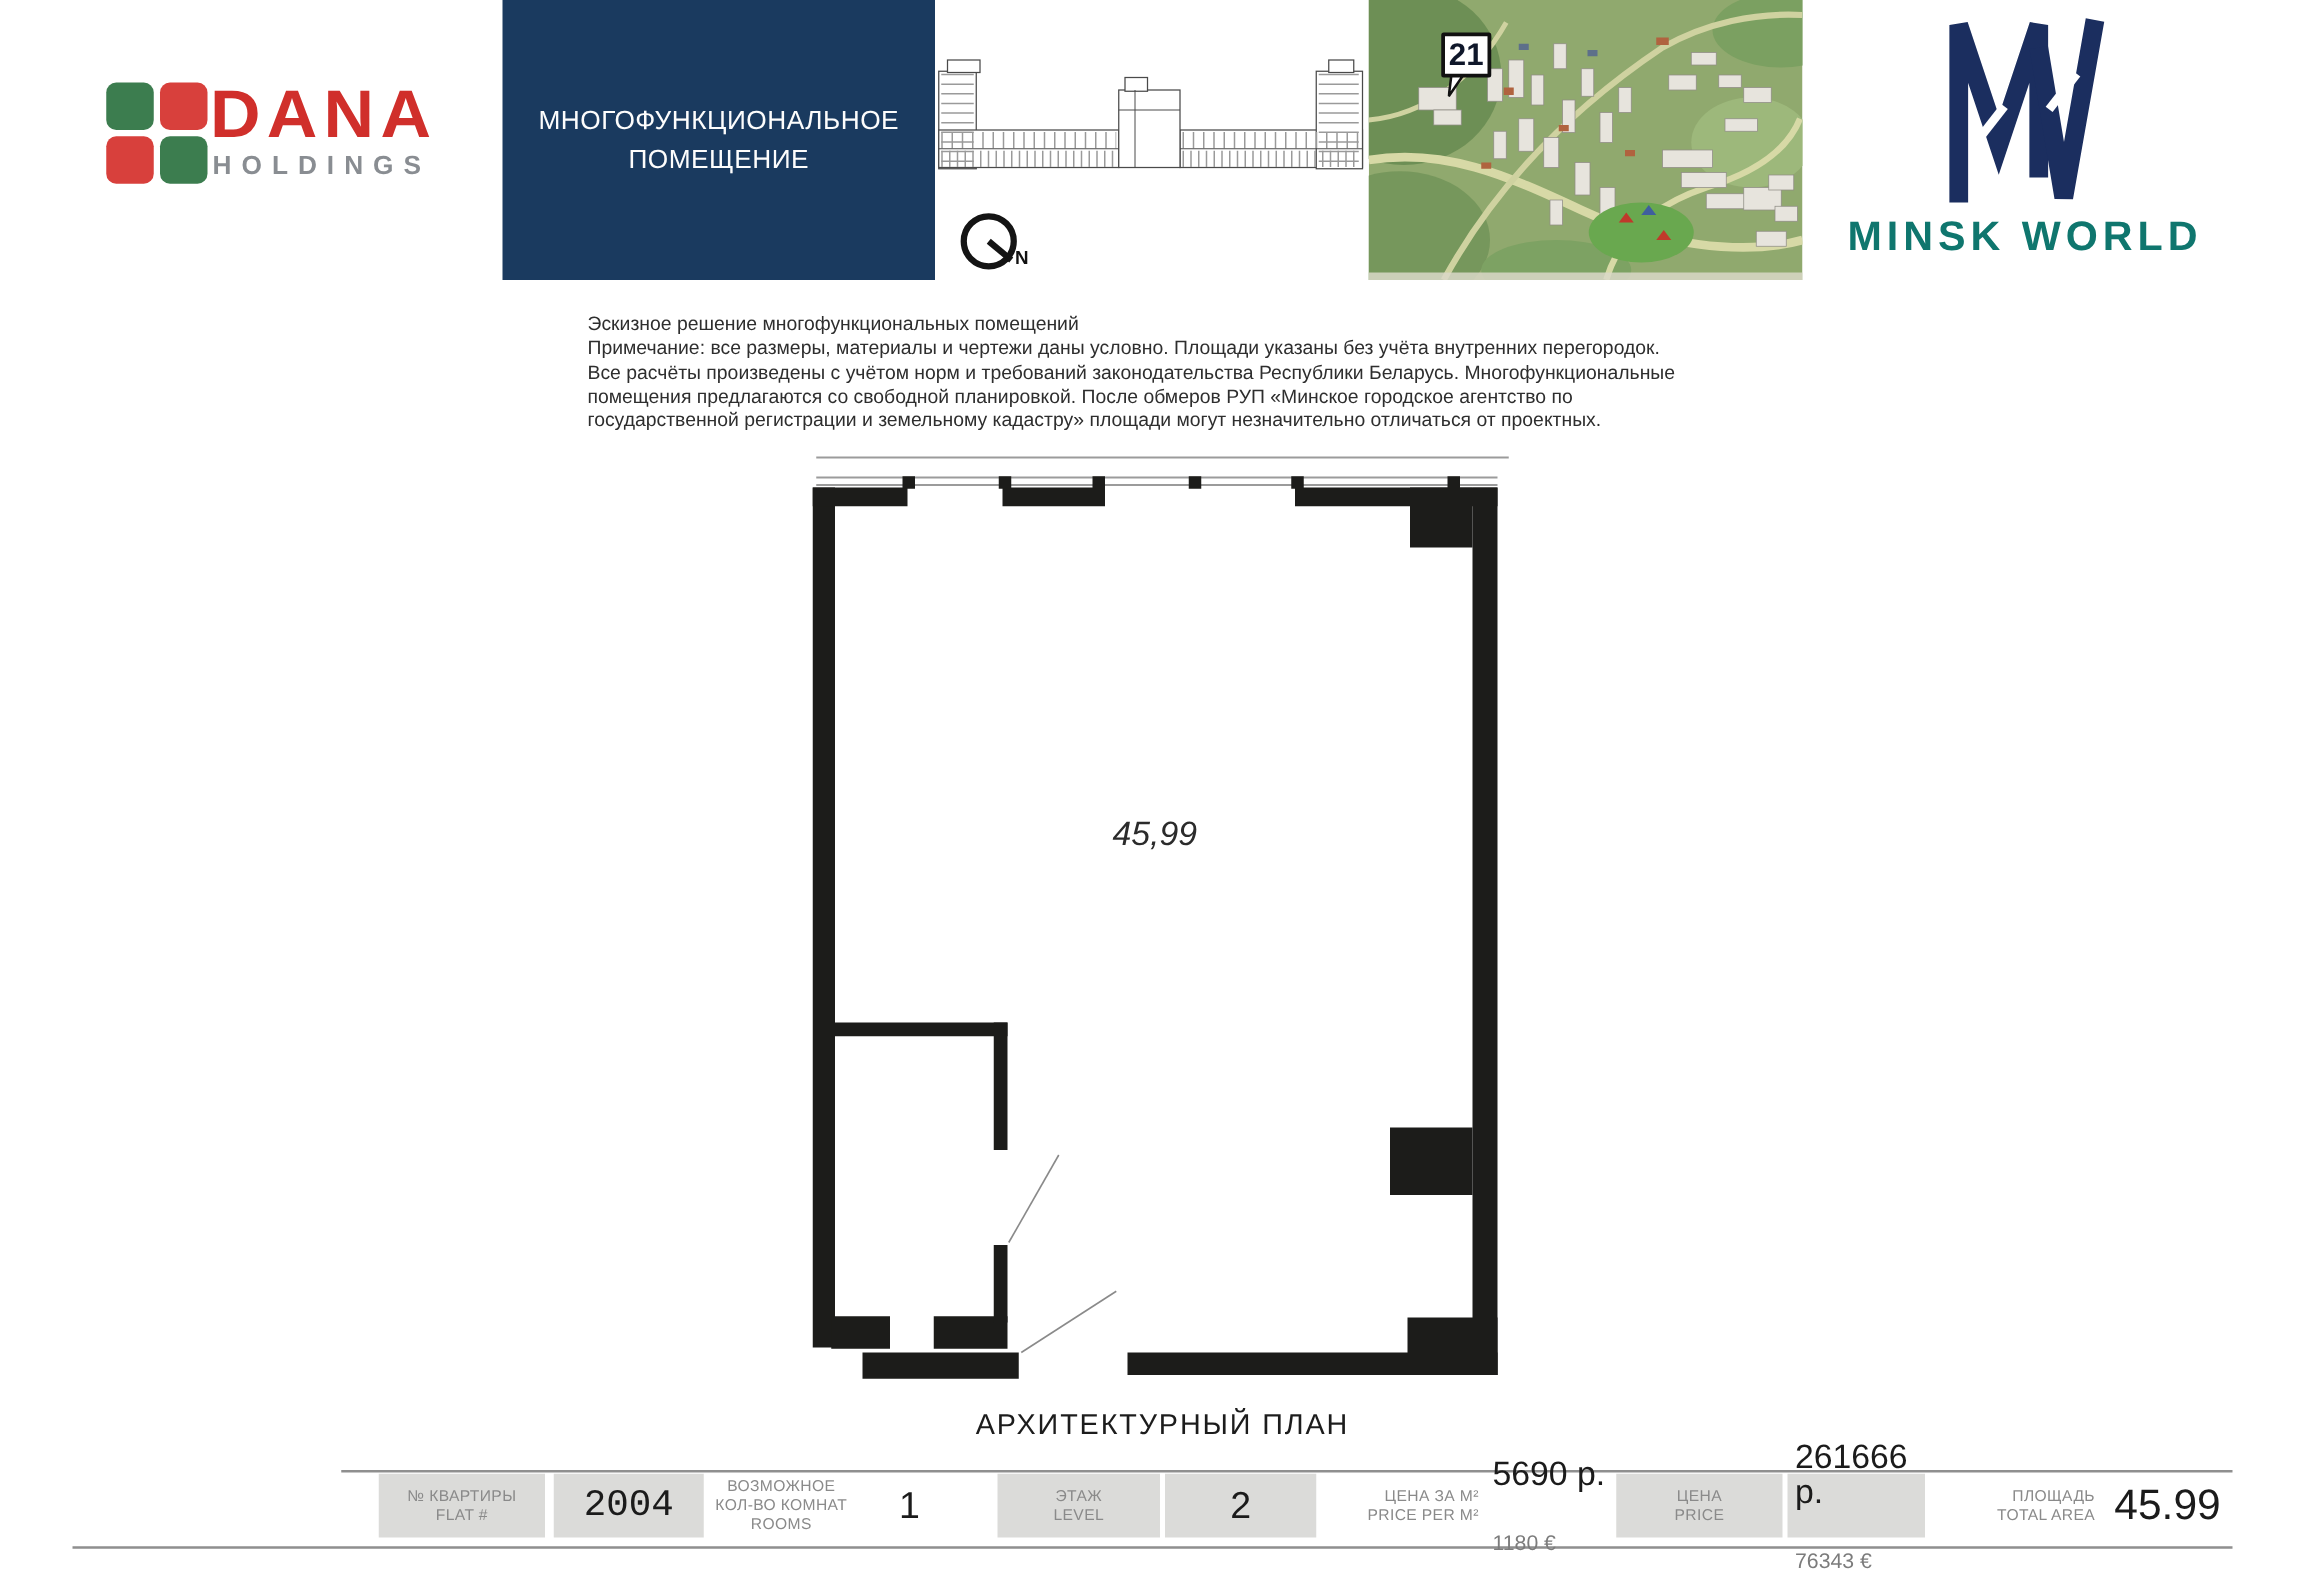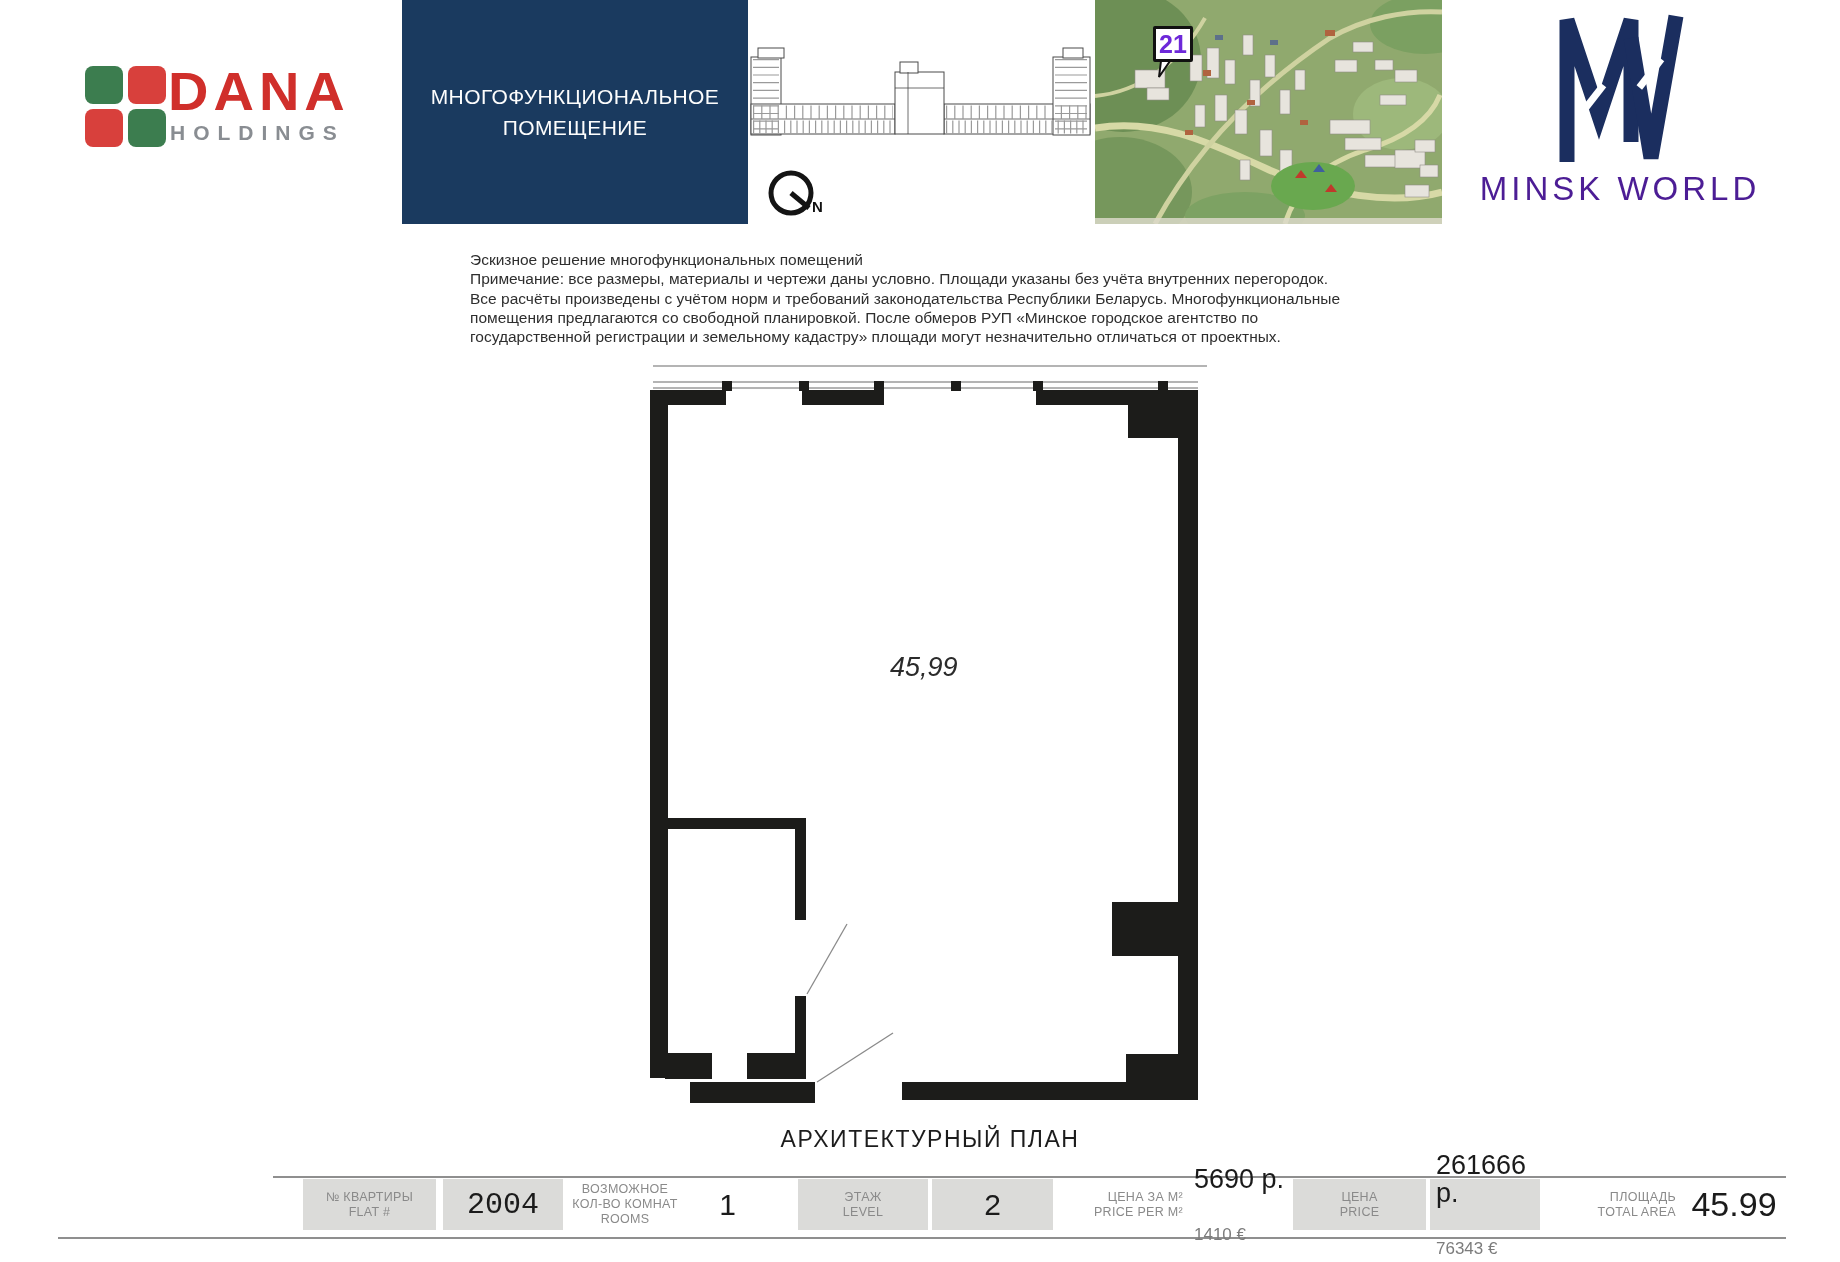--- a/index.html
+++ b/index.html
@@ -25,27 +25,27 @@
 
   
   .ovplan{left:748px;top:42px;}
   .compass{left:765px;top:167px;}
   .compass-n{left:812px;top:198px;font-size:15px;font-weight:600;color:#111;}
 
   
   .aerial{left:1095px;top:0;width:347px;height:224px;}
   .badge21{left:1153px;top:26px;width:40px;height:36px;background:#fff;border:3px solid #111;
            border-radius:2px;display:flex;align-items:center;justify-content:center;
-           font-size:25px;font-weight:700;color:#6d28d9;box-sizing:border-box;}
+           font-size:25px;font-weight:700;color:#0f172a;box-sizing:border-box;}
   .badge-tail{left:1158px;top:60px;}
 
   
   .mw-mono{left:1546px;top:12px;}
-  .mw-word{left:1470px;top:170px;width:300px;text-align:center;font-size:33px;font-weight:400;
-           color:#4c1d95;letter-spacing:4px;}
+  .mw-word{left:1470px;top:170px;width:300px;text-align:center;font-size:33px;font-weight:700;
+           color:#0f766e;letter-spacing:4px;}
 
   
   .disclaimer{left:470px;top:250px;width:940px;font-size:15.5px;line-height:19.3px;
               color:#2e2e2e;font-weight:500;}
 
   
   .plan{left:650px;top:360px;width:560px;height:750px;}
   .area-label{left:890px;top:652px;font-size:27px;font-style:italic;font-weight:400;color:#2b2b2b;}
   .plan-caption{left:650px;top:1126px;width:560px;text-align:center;font-size:23px;
                 font-weight:500;letter-spacing:1.5px;color:#1c1c1c;}
@@ -266,21 +266,21 @@
   <div class="abs cell gray" style="left:932px;width:121px;">
     <div class="val-big">2</div>
   </div>
 
   <div class="abs cell" style="left:1055px;width:128px;align-items:flex-end;">
     <div class="lbl right">ЦЕНА ЗА М²</div>
     <div class="lbl right">PRICE PER M²</div>
   </div>
   <div class="abs cell val-money" style="left:1188px;width:102px;">
     <div class="money-main">5690 р.</div>
-    <div class="money-eur">1410 €</div>
+    <div class="money-eur">1180 €</div>
   </div>
 
   <div class="abs cell gray" style="left:1293px;width:133px;">
     <div class="lbl">ЦЕНА</div>
     <div class="lbl">PRICE</div>
   </div>
   <div class="abs cell gray val-money" style="left:1430px;width:110px;">
     <div class="money-main">261666 р.</div>
     <div class="money-eur">76343 €</div>
   </div>

